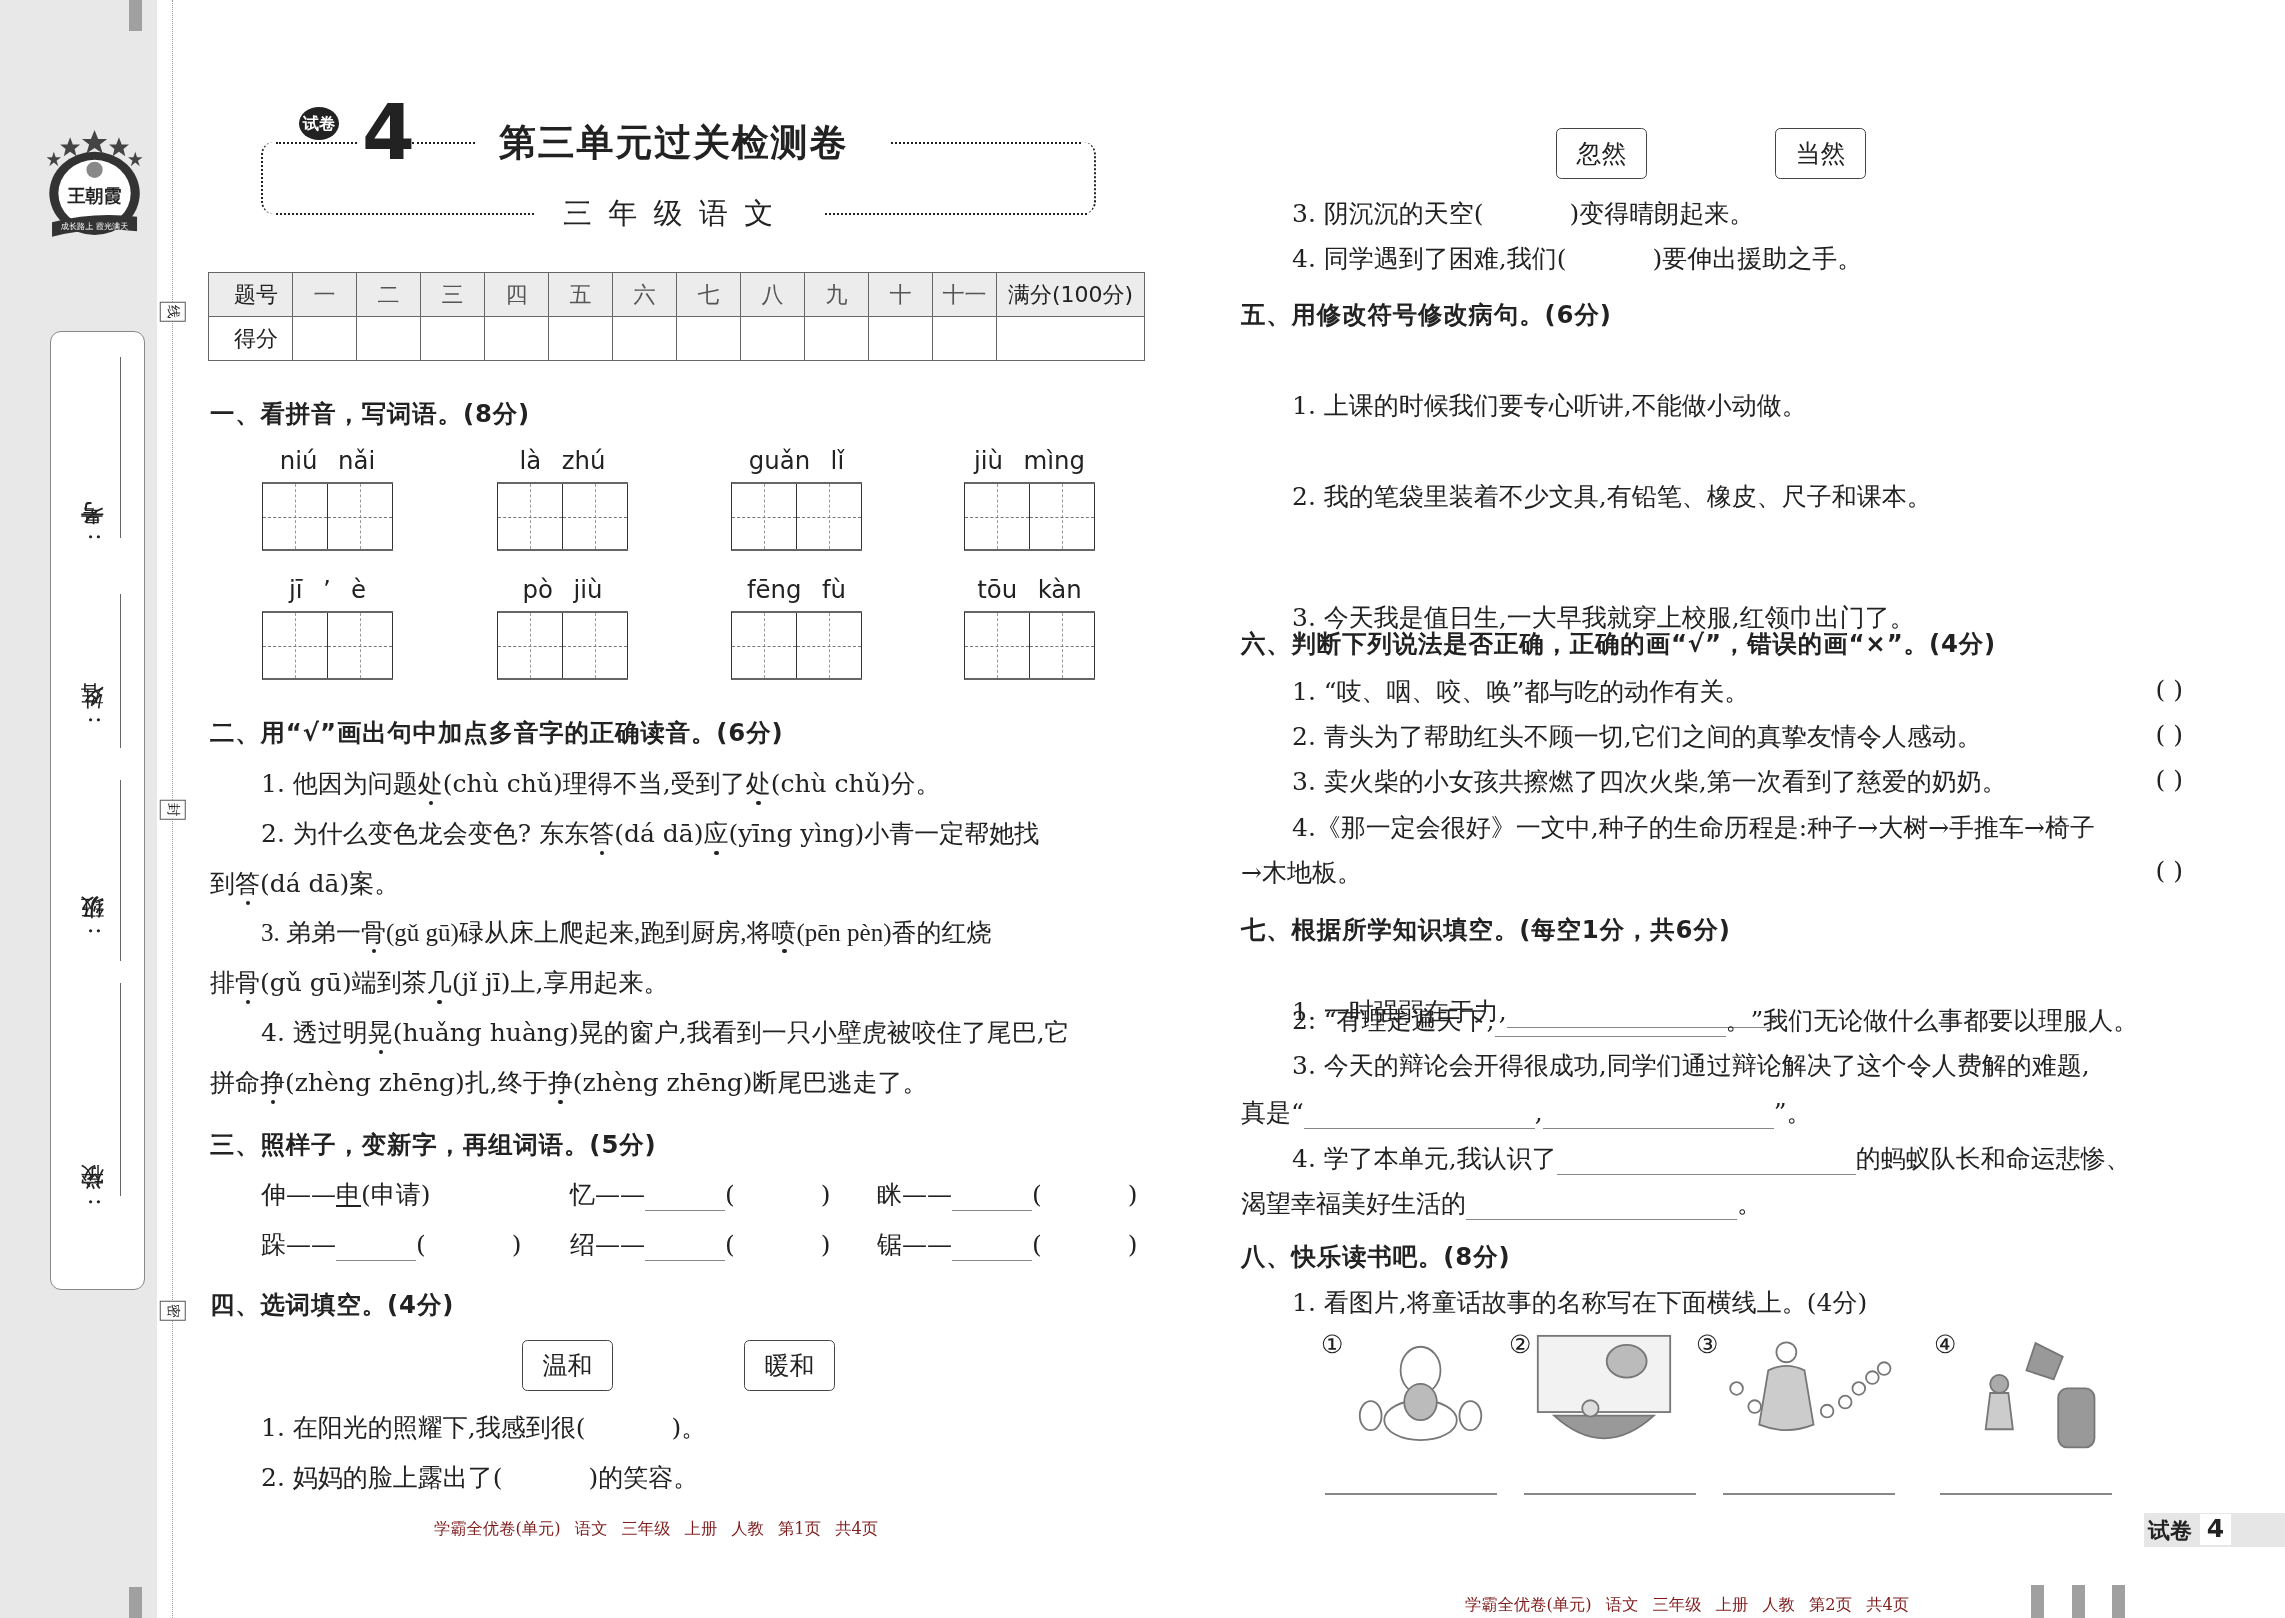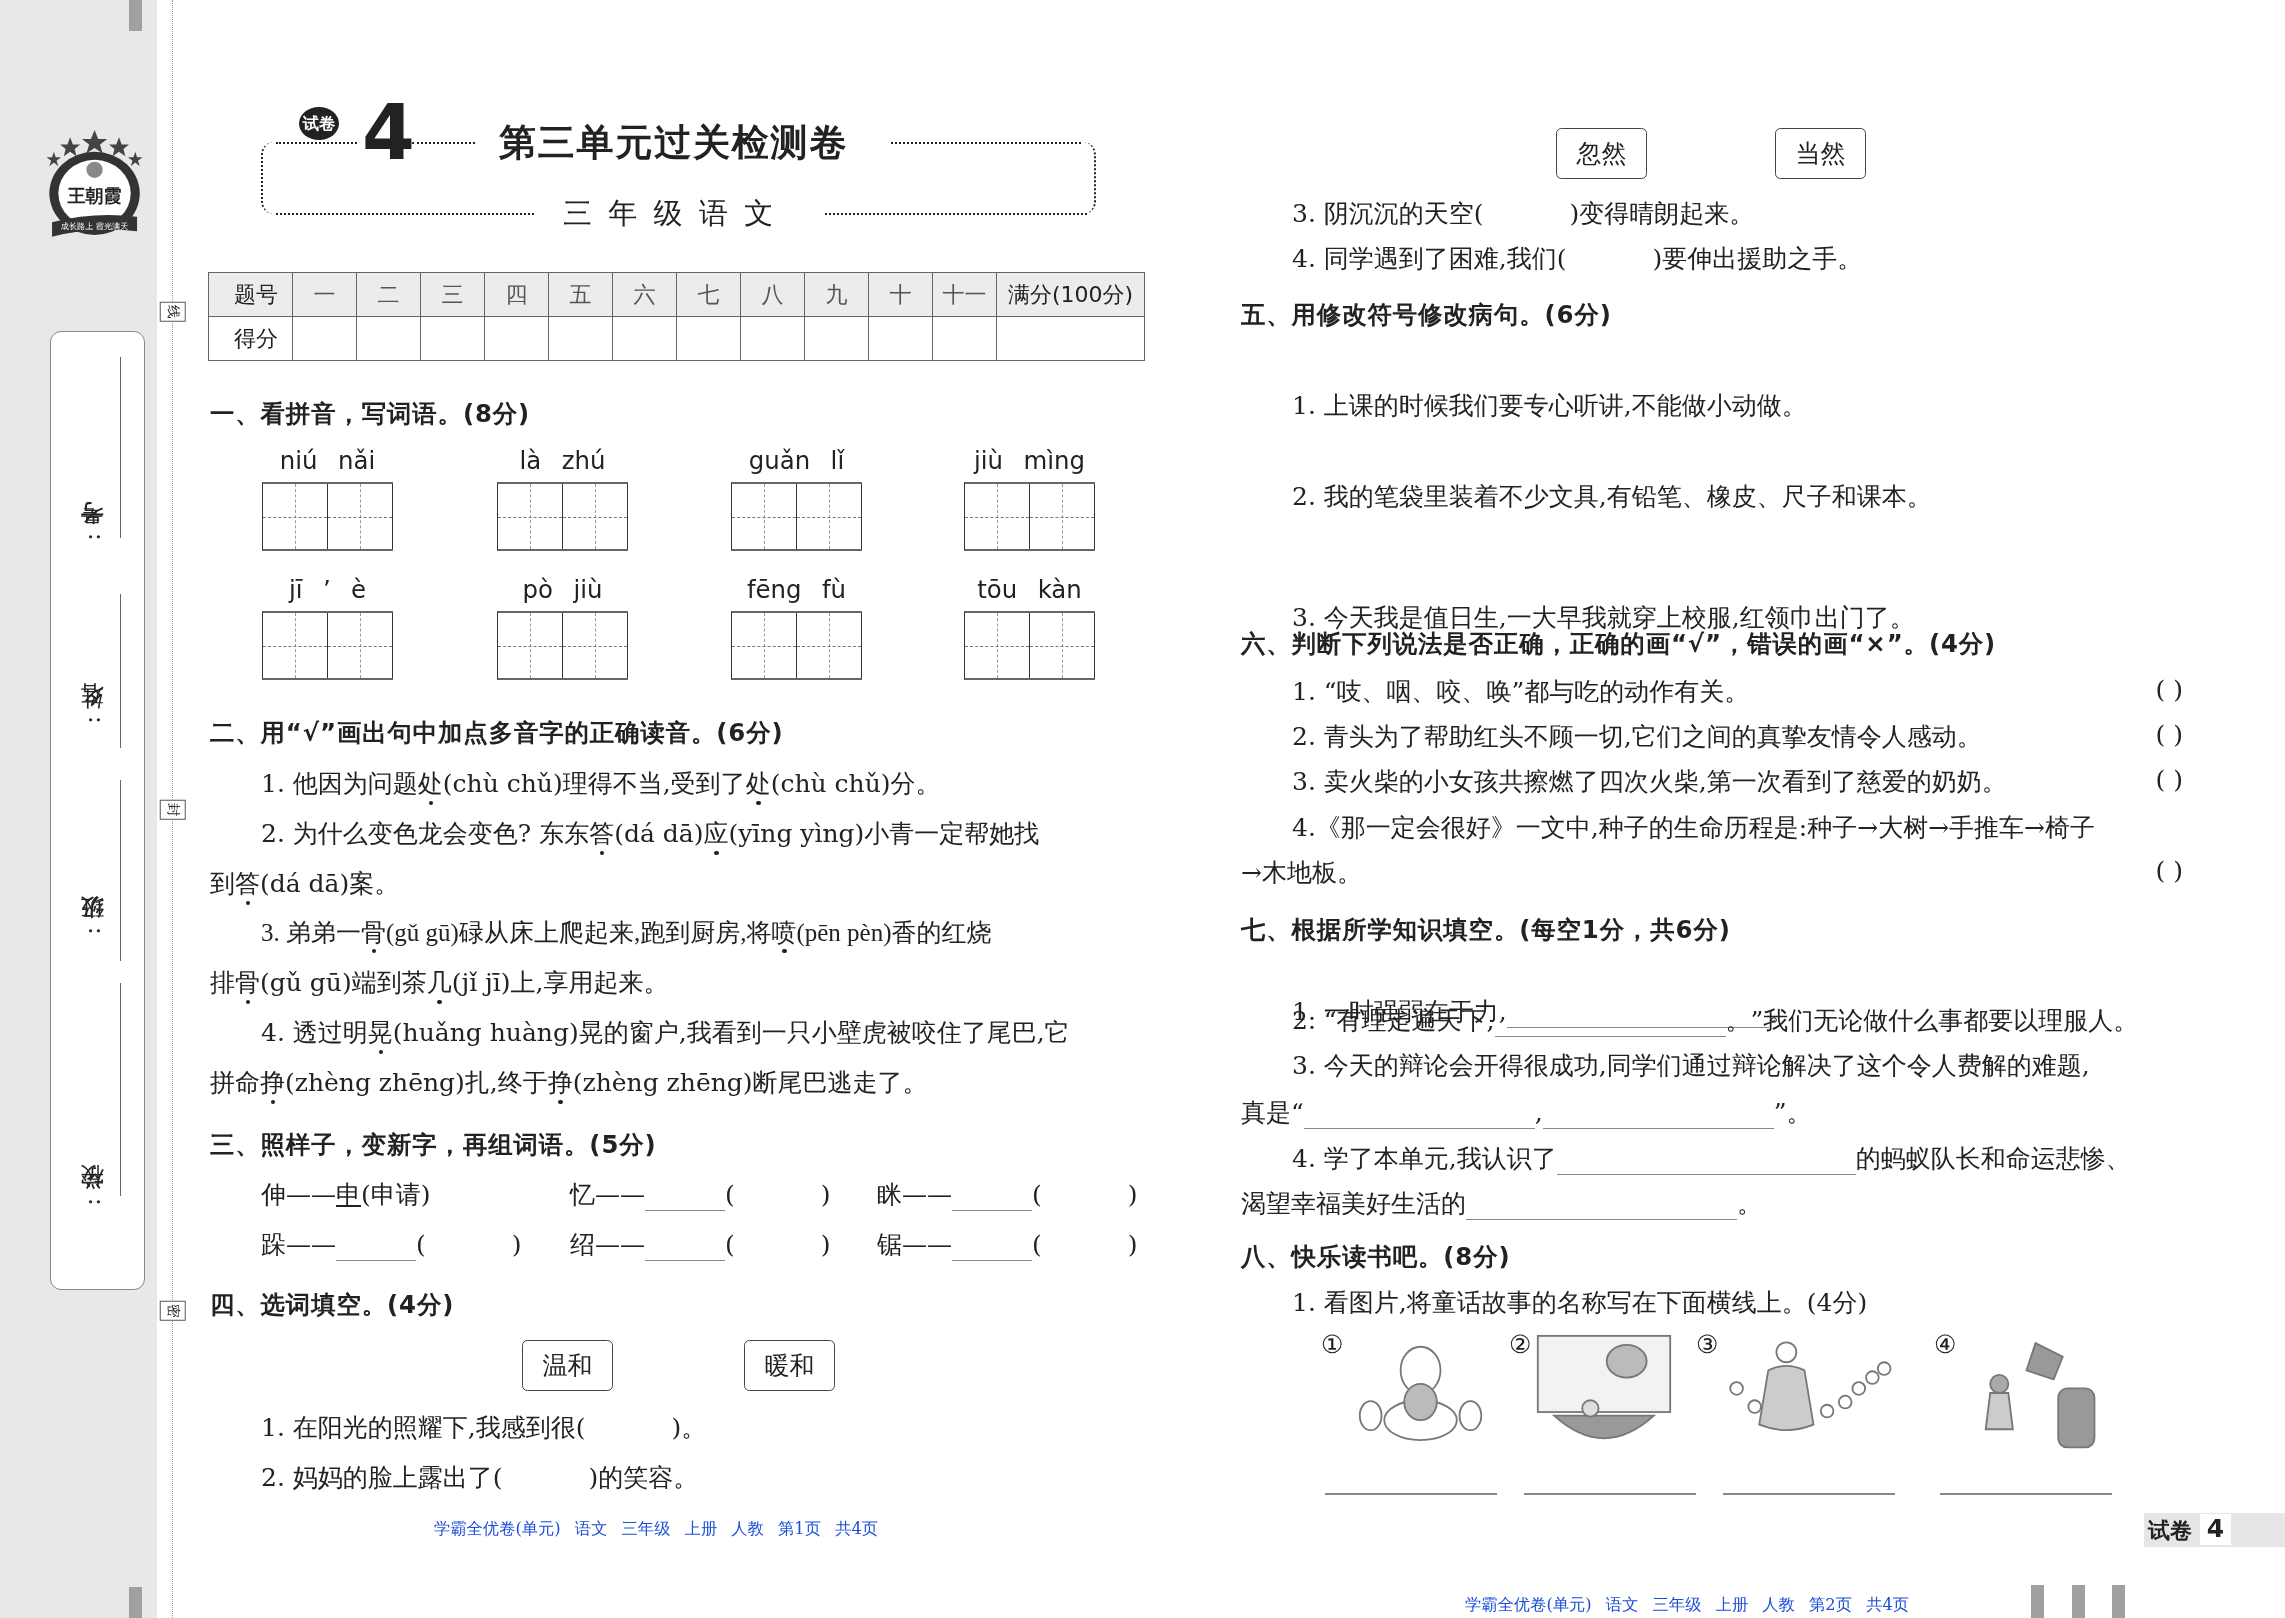--- a/index.html
+++ b/index.html
@@ -40,21 +40,21 @@
   .tian{display:flex;width:130px;height:65px;border-top:2.7px solid #666;border-bottom:2.7px solid #666;border-left:1.8px solid #333;}
   .tian .cell{flex:1;position:relative;border-right:1.8px solid #333;}
   .tian .cell:before{content:"";position:absolute;left:50%;top:0;bottom:0;border-left:0.9px dashed #999;}
   .tian .cell:after{content:"";position:absolute;top:50%;left:0;right:0;border-top:0.9px dashed #777;}
   .dot{position:relative;}
   .dot:after{content:"";position:absolute;left:50%;bottom:-7.2px;width:4.5px;height:4.5px;border-radius:50%;background:#222;margin-left:-1.8px;}
   .blank{display:inline-block;border-bottom:1.8px solid #888;vertical-align:bottom;}
   .word-box{position:absolute;width:89px;height:49px;border:1.8px solid #444;border-radius:5.4px;
     display:flex;align-items:center;justify-content:center;font-size:25px;}
   .paren-r{position:absolute;right:0;}
-  .footer{font-size:16.3px;color:#1d4ed8;white-space:nowrap;word-spacing:9px;}
+  .footer{font-size:16.3px;color:#7f1d1d;white-space:nowrap;word-spacing:9px;}
   .pic{position:absolute;width:136px;height:118px;}
   .pic-num{position:absolute;font-size:25px;}
   .ans-line{position:absolute;width:172px;border-top:2.7px solid #888;}
   #corner-tab{left:2144px;top:1513px;width:142px;height:34px;background:#e6e6e6;}
   #corner-label{left:2148px;top:1516px;font-size:22px;font-weight:bold;font-family:"DejaVu Sans","Liberation Sans",sans-serif;}
   #corner-num{left:2200px;top:1514px;width:31px;height:31px;background:#fff;font-size:25px;font-weight:bold;text-align:center;font-family:"DejaVu Sans","Liberation Sans",sans-serif;}
 </style>
 </head>
 <body>
 

